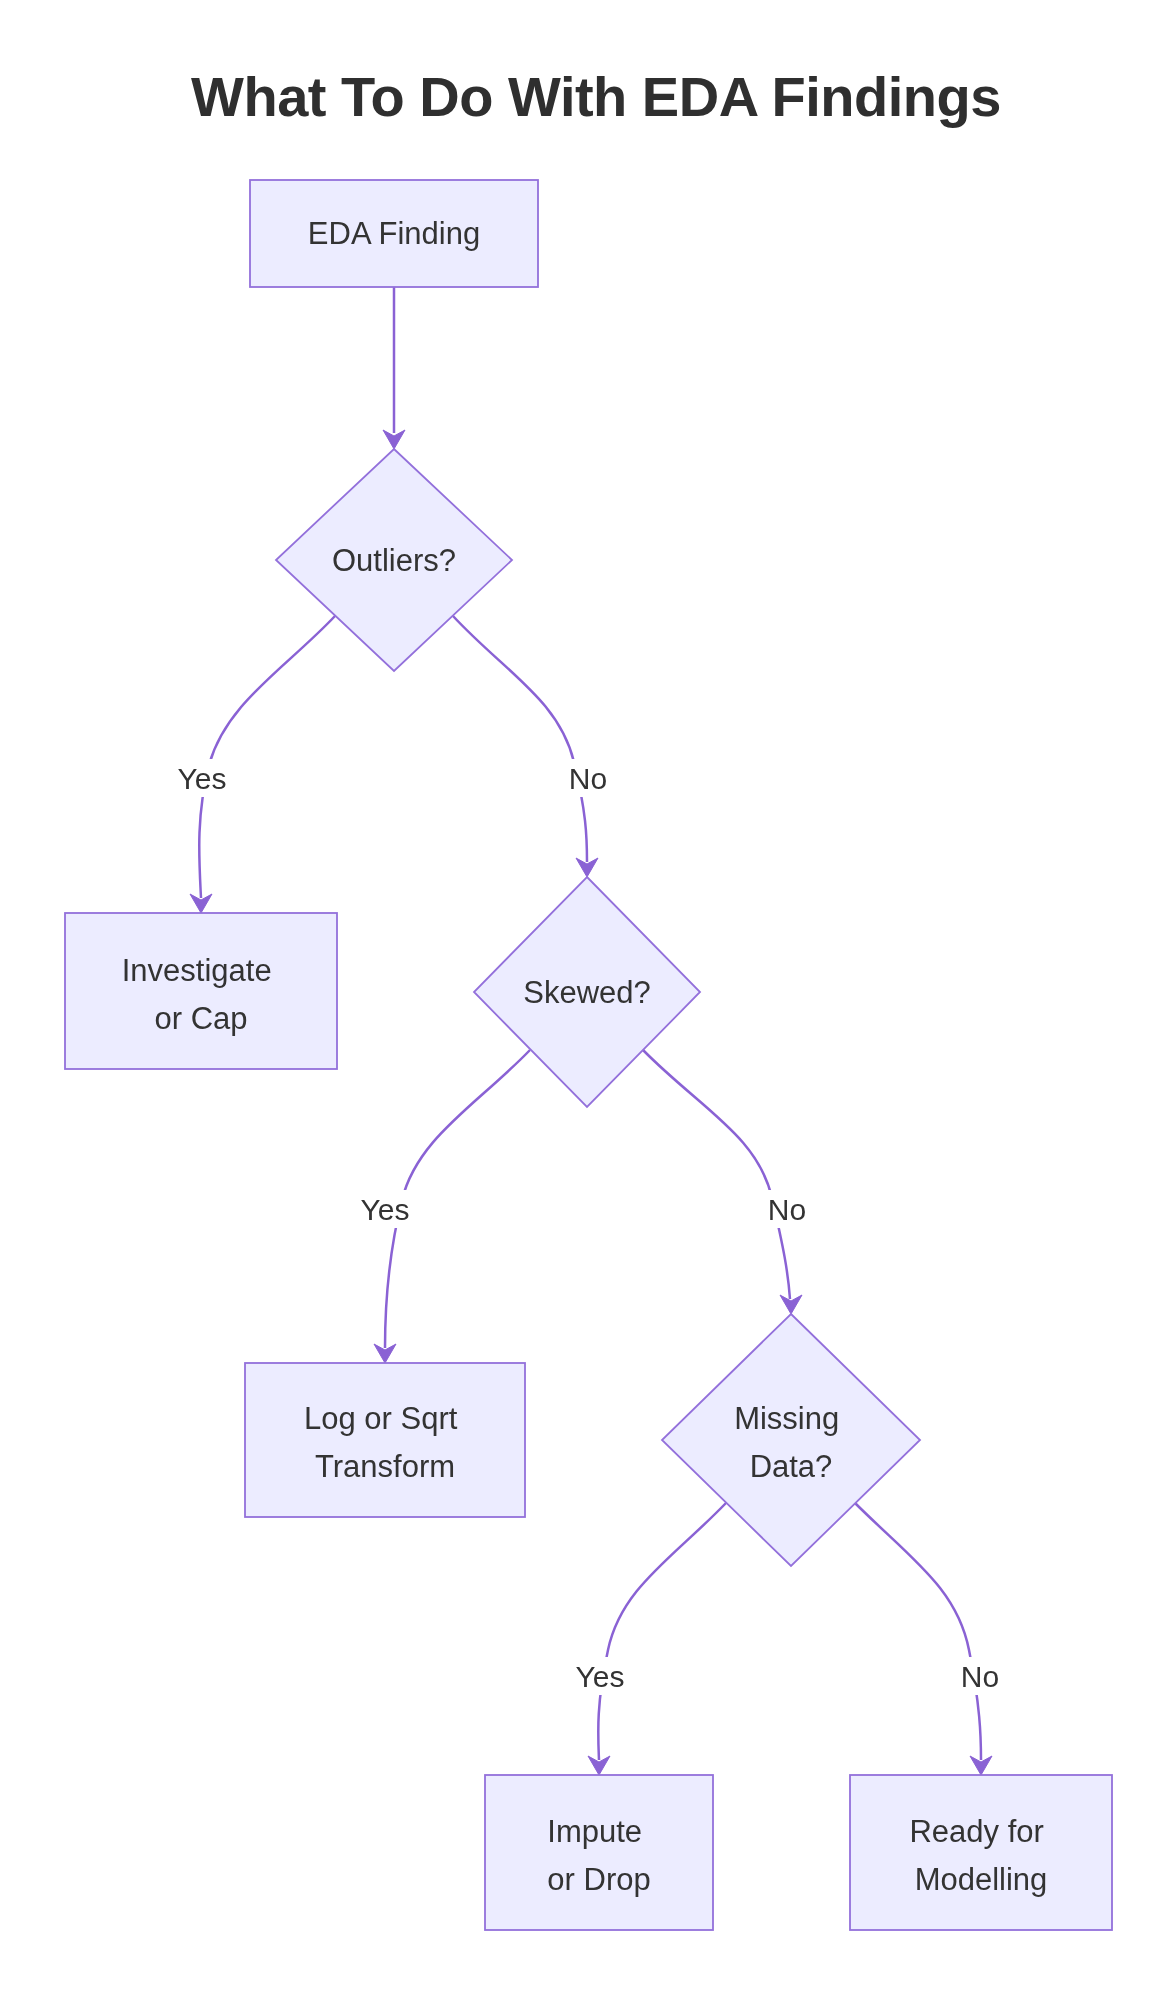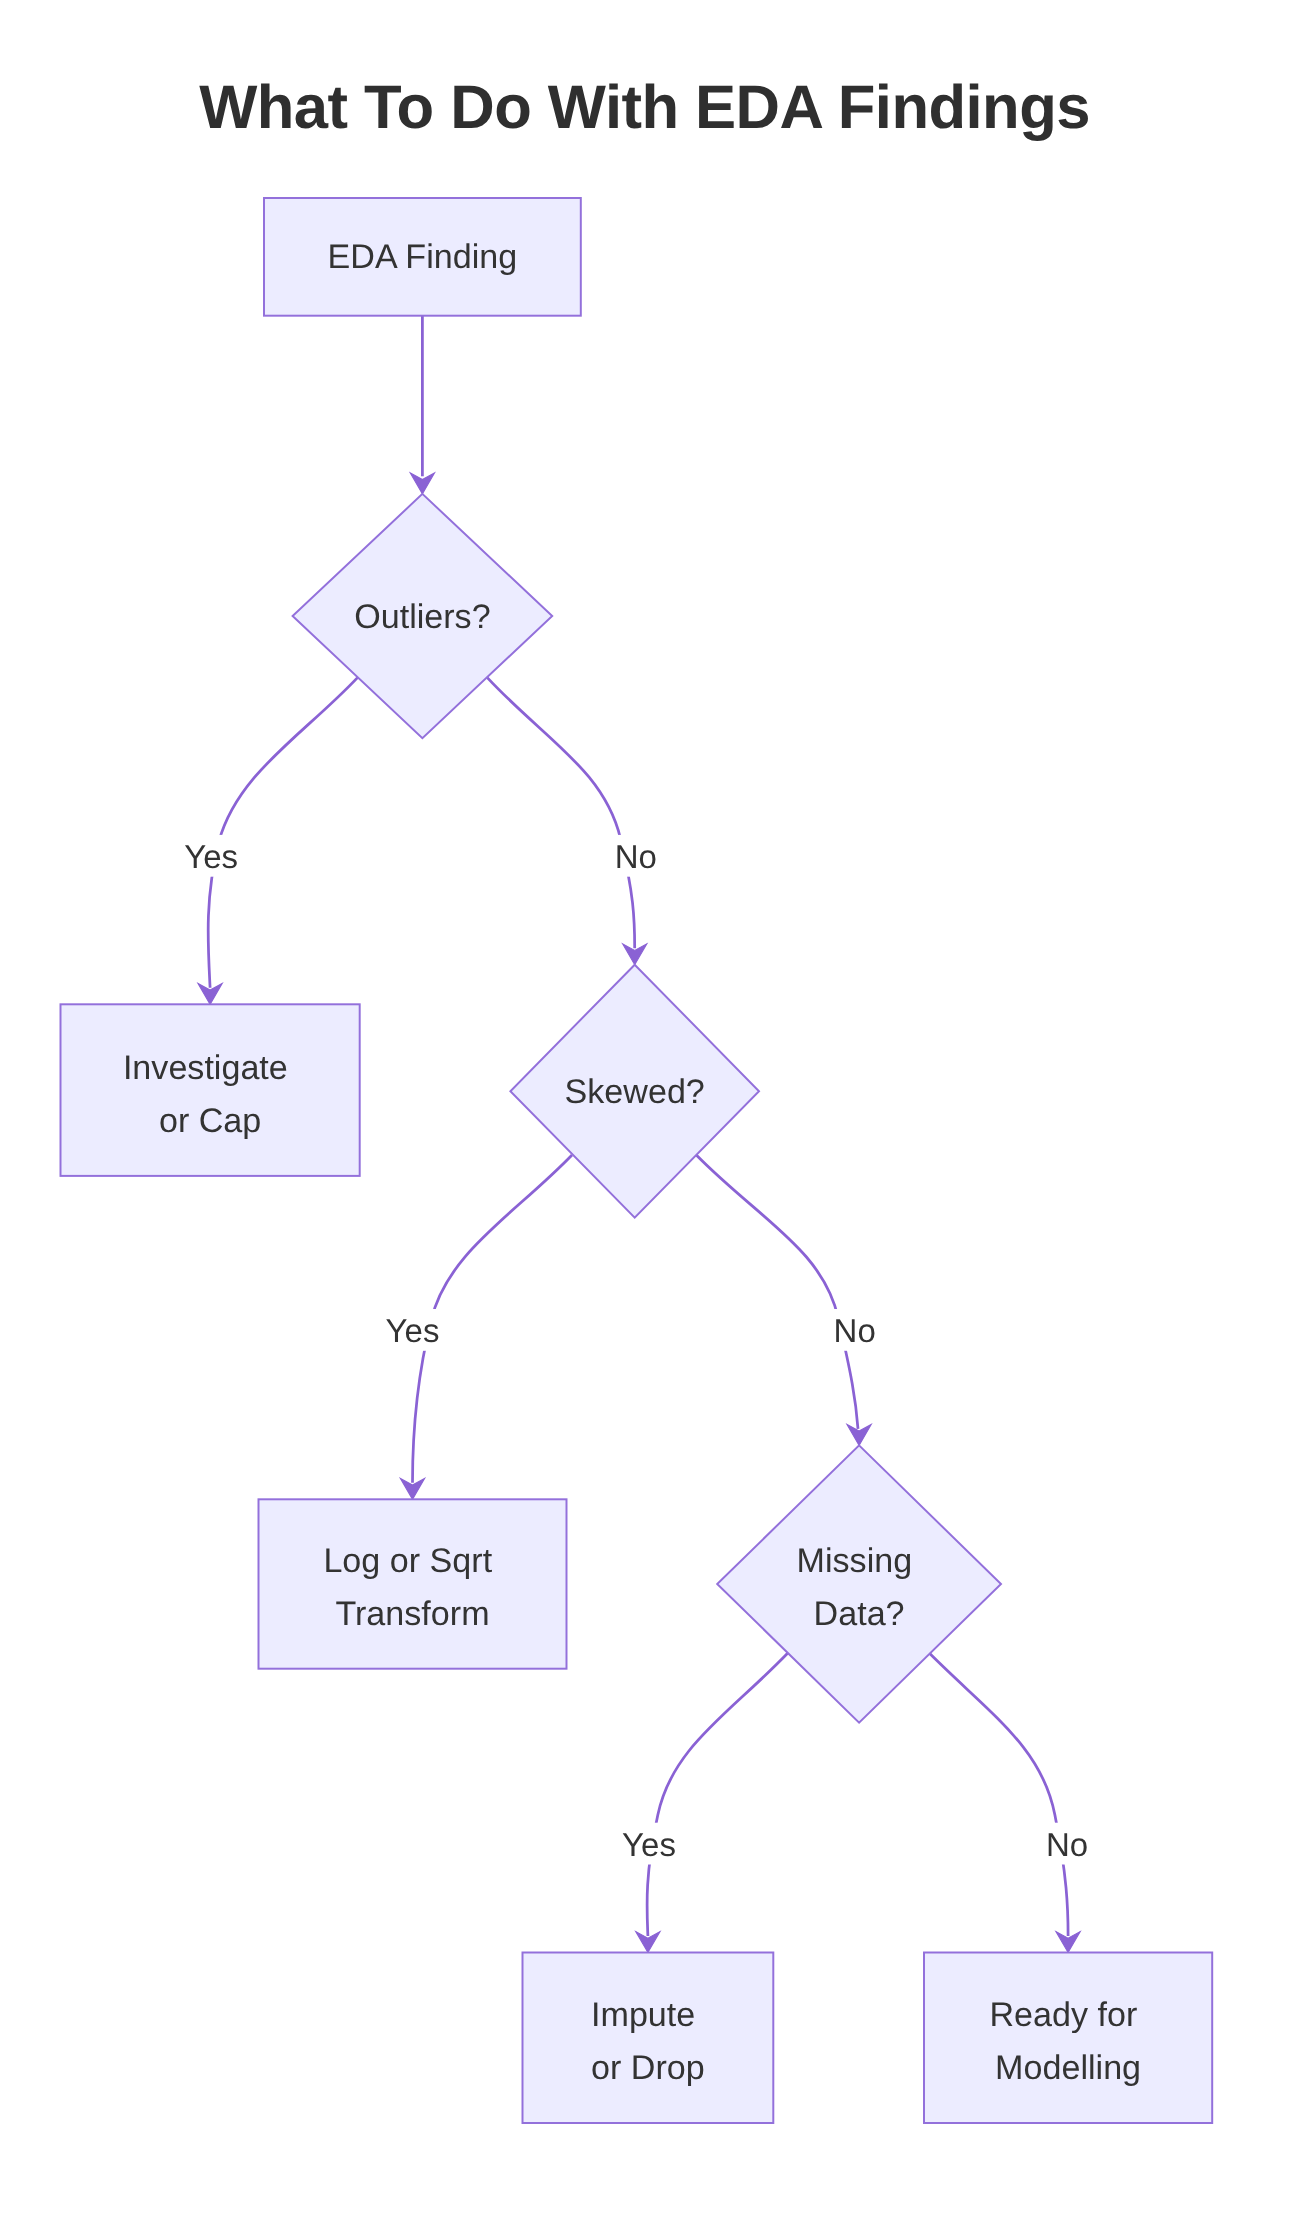--- a/index.html
+++ b/index.html
@@ -3,20 +3,21 @@
 <meta charset="utf-8">
 <style>
   html, body { margin: 0; padding: 0; background: #ffffff; }
   .canvas {
     position: relative;
     width: 1128px;
     height: 2014px;
     background: #ffffff;
     font-family: "Liberation Sans", sans-serif;
     overflow: hidden;
+    padding-left: 10px;
   }
   svg { display: block; }
   text {
     font-family: "Liberation Sans", sans-serif;
     text-anchor: middle;
   }
   .diagram-title {
     font-size: 56px;
     font-weight: 700;
     letter-spacing: -0.5px;

